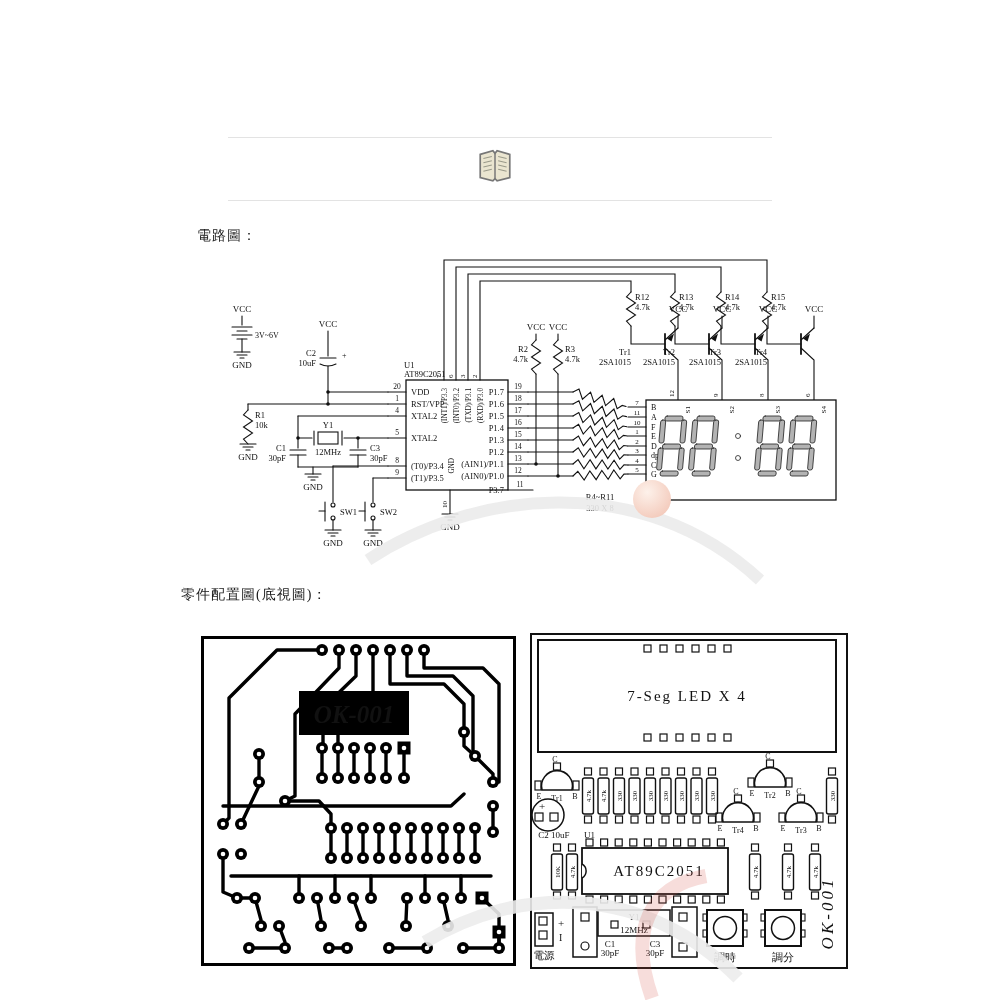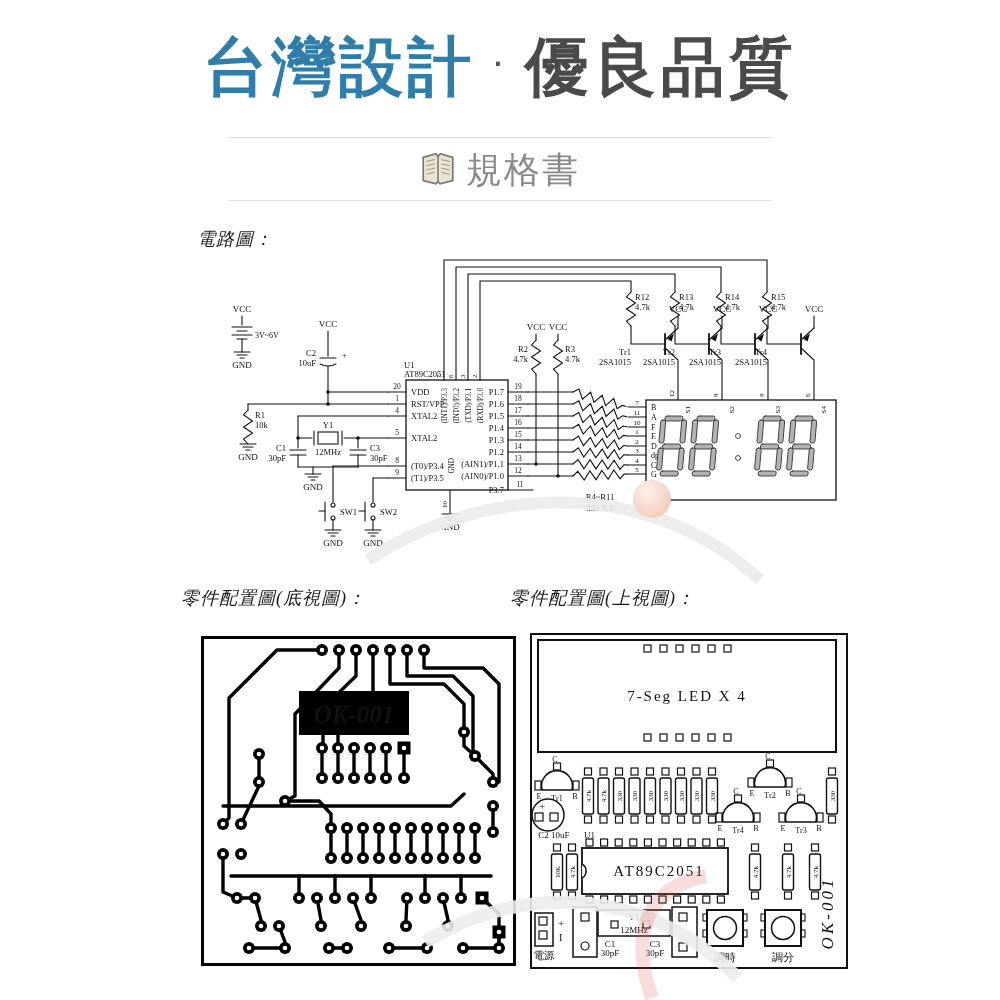--- a/index.html
+++ b/index.html
@@ -7,50 +7,46 @@
         font-family:"Liberation Sans",sans-serif;}
   .title{position:absolute;top:24px;left:0;width:1000px;text-align:center;
          font-size:64px;font-weight:600;letter-spacing:4px;white-space:nowrap;}
   .title .blue{color:#2f7ea9;}
   .title .gray{color:#4a4a4a;}
   .title .dot{color:#555;font-size:40px;vertical-align:14px;margin:0 16px;font-weight:400;}
   .divider{position:absolute;left:228px;width:544px;height:1px;background:#e3e3e3;}
   .subtitle{position:absolute;top:146px;left:0;width:1000px;text-align:center;color:#8a8a8a;
             font-size:36px;letter-spacing:2px;}
   .subtitle .ic{display:inline-block;vertical-align:-6px;margin-right:10px;}
-  .seclabel{position:absolute;font-family:"Liberation Serif",serif;font-size:18px;color:#1a1a1a;
-            letter-spacing:1px;font-style:italic;}
+  .seclabel{position:absolute;font-family:"Liberation Serif",serif;font-size:14px;color:#1a1a1a;
+            letter-spacing:1px;}
   svg text{font-family:"Liberation Serif",serif;fill:#111;}
   .figbox{position:absolute;}
   .wm{position:absolute;left:0;top:0;pointer-events:none;}
 </style>
 </head>
 <body>
 
 <div id="page">
 
-  <div class="title">
-    <span class="blue">台灣設計</span><span class="dot">·</span><span class="gray">優良品質</span>
-  </div>
   <div class="divider" style="top:137px"></div>
   <div class="subtitle">
     <span class="ic">
       <svg width="36" height="38" viewBox="0 0 34 36">
         <path d="M3,7 L15,3.5 L17,6 L19,3.5 L31,7 L31,29 L19,32 L17,30 L15,32 L3,29 Z" fill="#eae5d0" stroke="#777" stroke-width="1.6"></path>
         <line x1="17" y1="6" x2="17" y2="30" stroke="#777" stroke-width="1.4"></line>
         <path d="M6,11 L14,9 M6,15 L14,13 M6,19 L14,17 M6,23 L14,21" stroke="#9a9a8a" stroke-width="1"></path>
         <path d="M20,9 L28,11 M20,13 L28,15 M20,17 L28,19 M20,21 L28,23" stroke="#9a9a8a" stroke-width="1"></path>
       </svg>
-    </span><span>規格書</span>
+    </span>
   </div>
   <div class="divider" style="top:200px"></div>
 
   <div class="seclabel" style="left:197px;top:227px">電路圖：</div>
   <div class="seclabel" style="left:181px;top:586px">零件配置圖(底視圖)：</div>
-  <div class="seclabel" style="left:510px;top:586px">零件配置圖(上視圖)：</div>
 
   <svg class="figbox" style="left:228px;top:252px" width="630" height="315" viewBox="0 0 630 315" font-size="8.5" stroke-linecap="round">
     <defs>
       <polyline id="rz" points="0,0 5,-4.5 11,4.5 17,-4.5 23,4.5 29,-4.5 35,4.5 41,-4.5 47,4.5 51,0 55,0" fill="none" stroke="#111" stroke-width="1.1"></polyline>
       <polyline id="rzv" points="0,0 -4.5,5 4.5,11 -4.5,17 4.5,23 -4.5,29 0,34" fill="none" stroke="#111" stroke-width="1.1"></polyline>
       <g id="gndsym" stroke="#111" stroke-width="1.1">
         <line x1="-8" y1="0" x2="8" y2="0"></line>
           <line x1="-5" y1="3" x2="5" y2="3"></line>
           <line x1="-2" y1="6" x2="2" y2="6"></line>
       </g>

